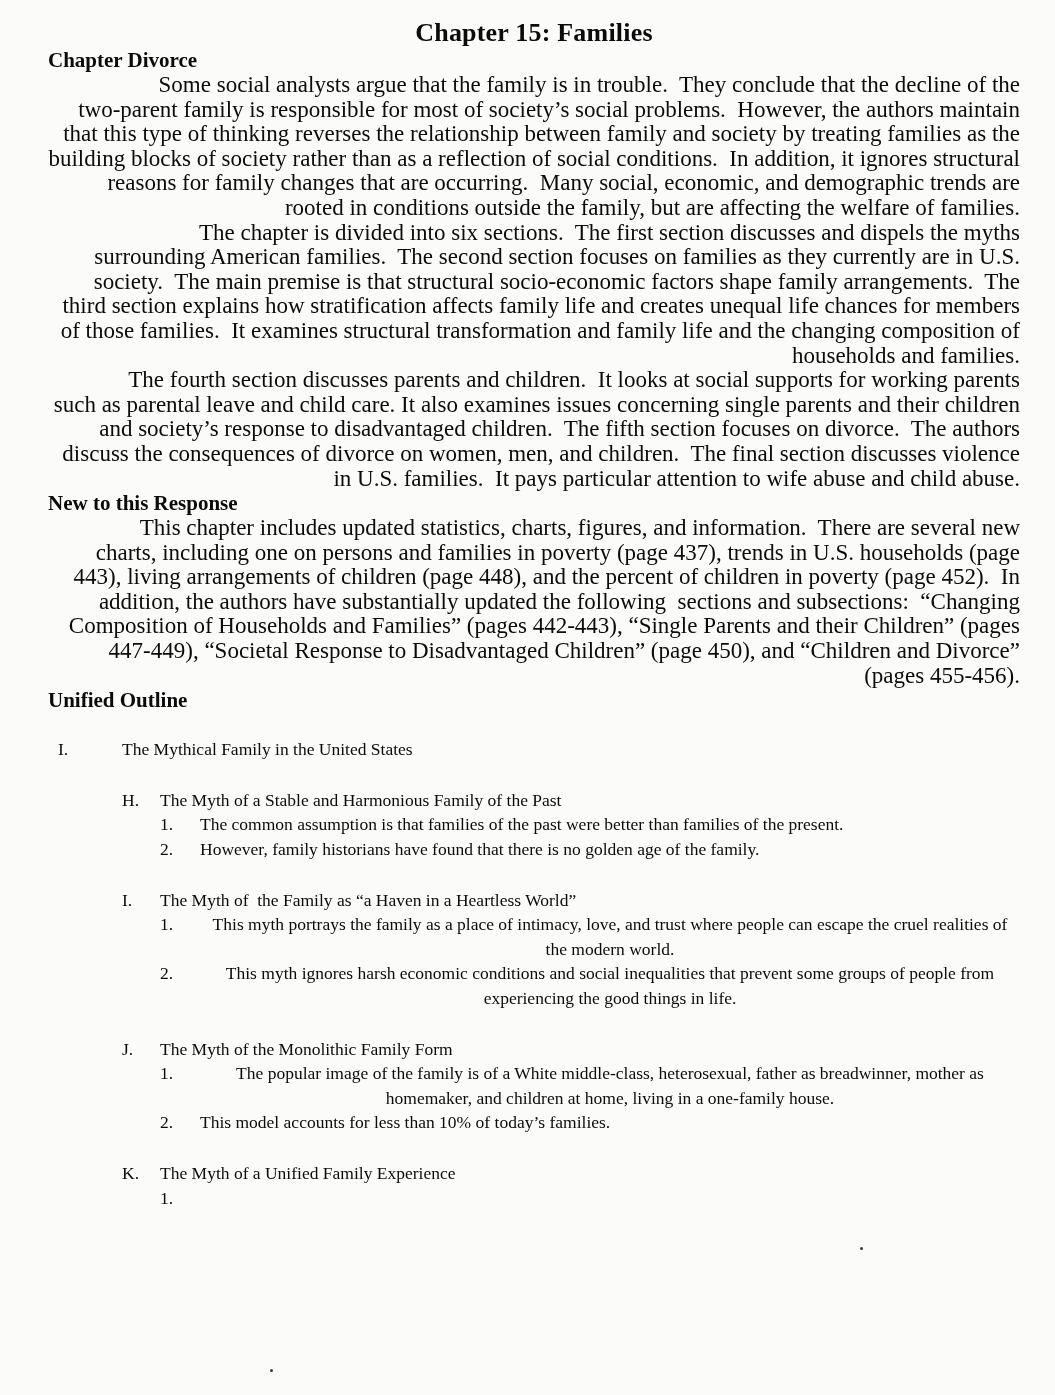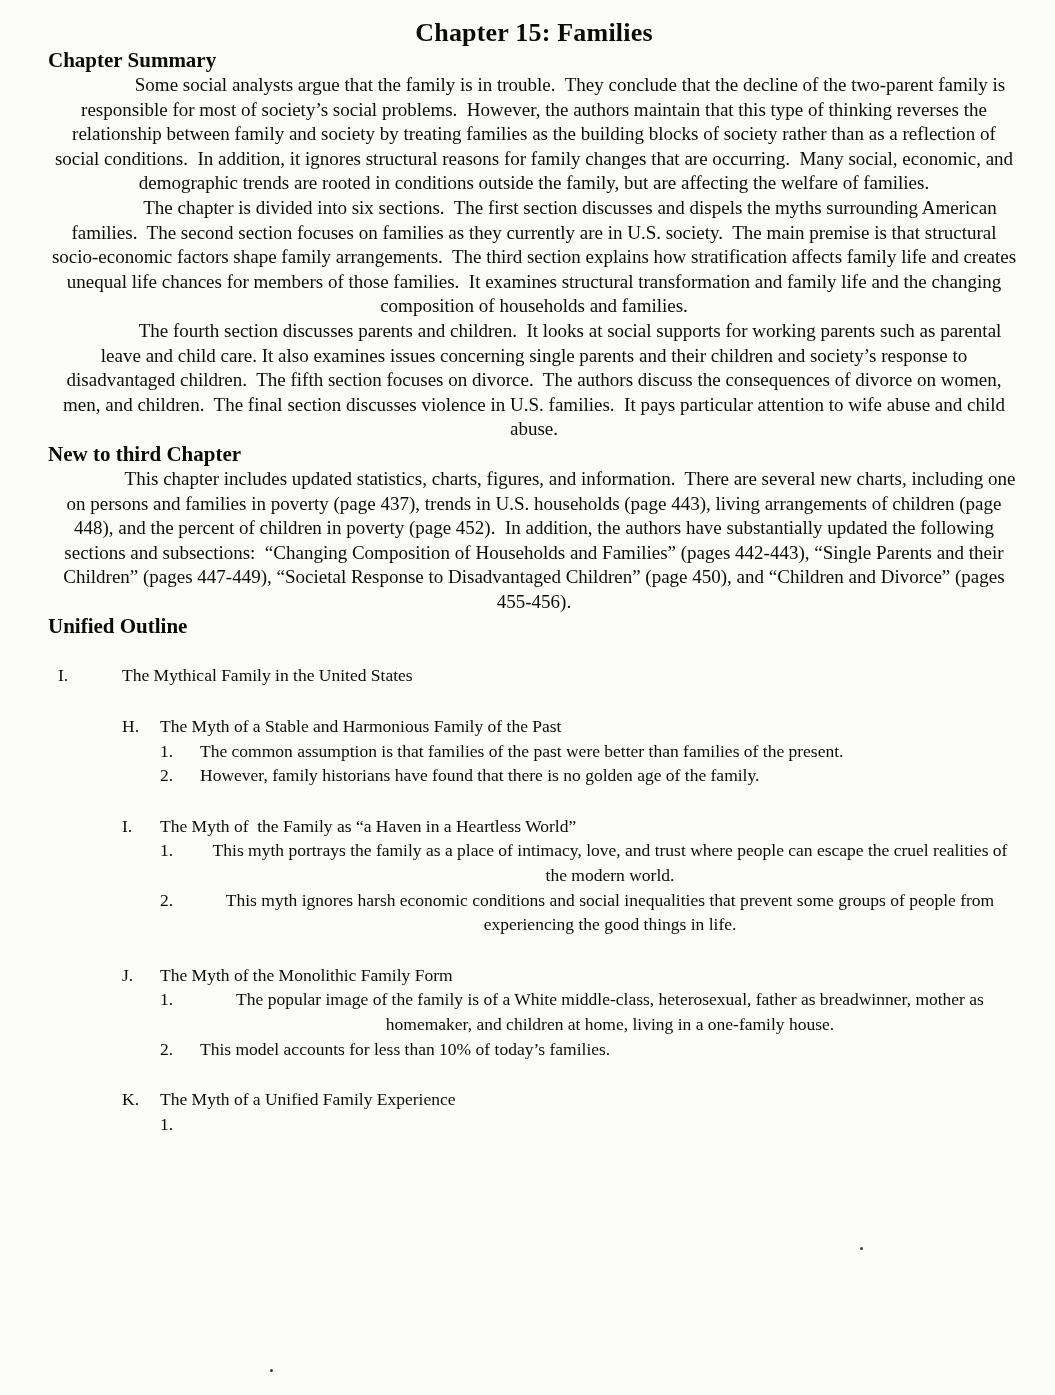--- a/index.html
+++ b/index.html
@@ -27,25 +27,25 @@
   h2.sec-heading {
     margin: 0;
     font-size: 21px;
     font-weight: bold;
   }
   .h-summary   { margin-top: 36px; }
   .h-new       { margin-top: 58px; }
   .h-outline   { margin-top: 54px; }
   p.body-para {
     margin: 0;
-    font-size: 19px;
+    font-size: 23px;
     line-height: 24.6px;
     text-indent: 72px;
     white-space: pre-wrap;
-    text-align: center;
+    text-align: right;
   }
   .first-after-heading { margin-top: 27px; }
   
   .outline { font-size: 17.5px; line-height: 24.6px; }
   .row { display: flex; align-items: flex-start; }
   .l1 { margin-top: 24px; margin-left: 10px; }
   .l1 .marker { width: 64px; flex: 0 0 64px; }
   .sub { margin-top: 26px; margin-left: 74px; }
   .sub .head .marker { width: 38px; flex: 0 0 38px; }
   .item { margin-left: 38px; }
@@ -62,26 +62,26 @@
   .speck-a { left: 860px; top: 1247px; }
   .speck-b { left: 270px; top: 1369px; }
 </style>
 </head>
 <body>
 
 <div class="page">
 
   <h1 class="doc-title">Chapter 15: Families</h1>
 
-  <h2 class="sec-heading h-summary">Chapter Summary</h2>
+  <h2 class="sec-heading h-summary">Chapter Divorce</h2>
   <p class="body-para first-after-heading">Some social analysts argue that the family is in trouble.  They conclude that the decline of the two-parent family is responsible for most of society’s social problems.  However, the authors maintain that this type of thinking reverses the relationship between family and society by treating families as the building blocks of society rather than as a reflection of social conditions.  In addition, it ignores structural reasons for family changes that are occurring.  Many social, economic, and demographic trends are rooted in conditions outside the family, but are affecting the welfare of families.</p>
   <p class="body-para">The chapter is divided into six sections.  The first section discusses and dispels the myths surrounding American families.  The second section focuses on families as they currently are in U.S. society.  The main premise is that structural socio-economic factors shape family arrangements.  The third section explains how stratification affects family life and creates unequal life chances for members of those families.  It examines structural transformation and family life and the changing composition of households and families.</p>
   <p class="body-para">The fourth section discusses parents and children.  It looks at social supports for working parents such as parental leave and child care. It also examines issues concerning single parents and their children and society’s response to disadvantaged children.  The fifth section focuses on divorce.  The authors discuss the consequences of divorce on women, men, and children.  The final section discusses violence in U.S. families.  It pays particular attention to wife abuse and child abuse.</p>
 
-  <h2 class="sec-heading h-new">New to third Chapter</h2>
+  <h2 class="sec-heading h-new">New to this Response</h2>
   <p class="body-para first-after-heading">This chapter includes updated statistics, charts, figures, and information.  There are several new charts, including one on persons and families in poverty (page 437), trends in U.S. households (page 443), living arrangements of children (page 448), and the percent of children in poverty (page 452).  In addition, the authors have substantially updated the following  sections and subsections:  “Changing Composition of Households and Families” (pages 442-443), “Single Parents and their Children” (pages 447-449), “Societal Response to Disadvantaged Children” (page 450), and “Children and Divorce” (pages 455-456).</p>
 
   <h2 class="sec-heading h-outline">Unified Outline</h2>
 
   <div class="outline">
 
     <div class="row l1">
       <span class="marker">I.</span>
       <span class="txt">The Mythical Family in the United States</span>
     </div>

